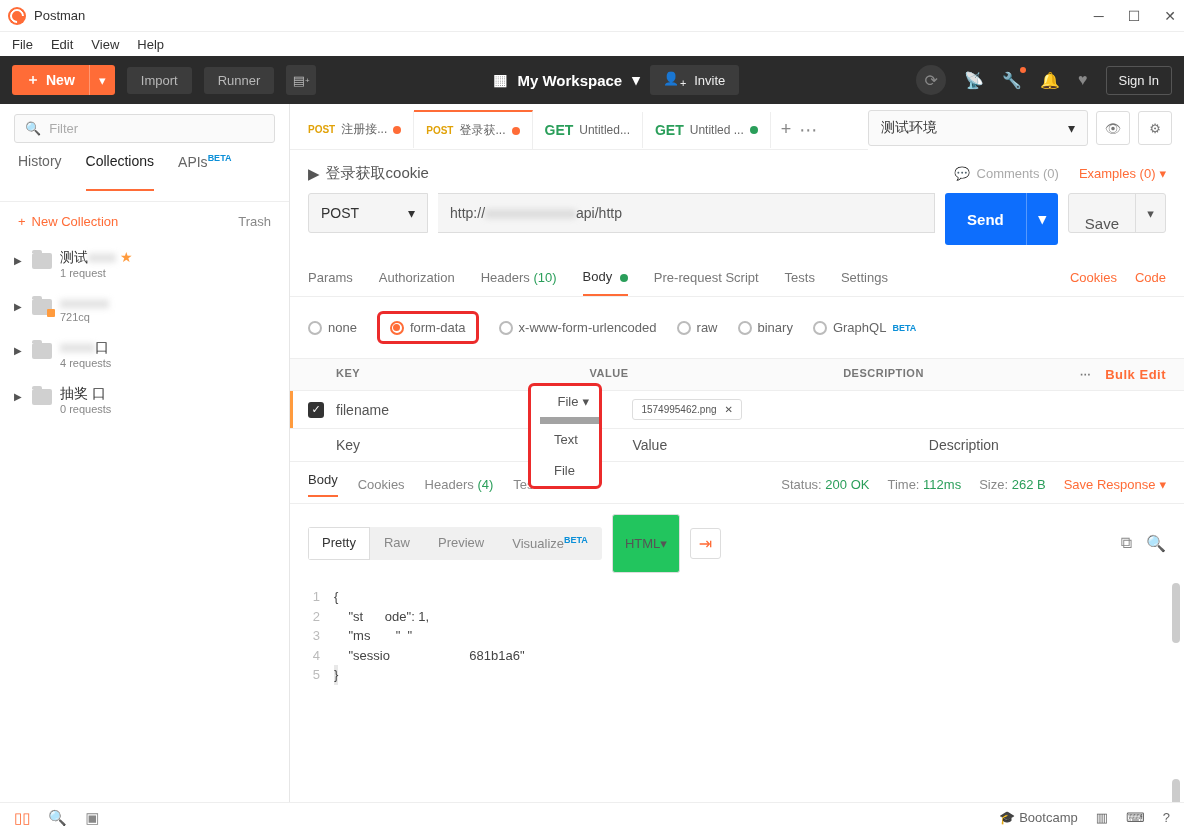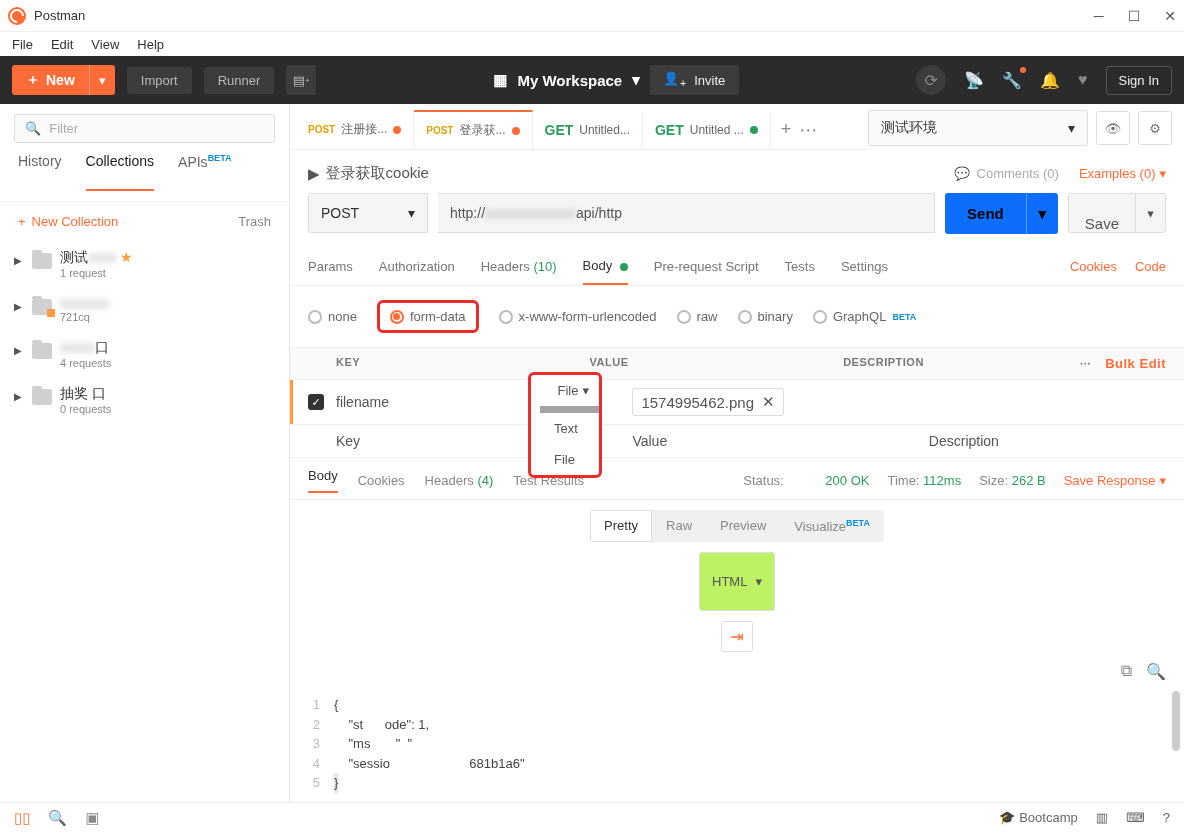--- a/index.html
+++ b/index.html
@@ -53,21 +53,21 @@
 .env-row { display: flex; align-items: center; gap: 8px; padding-right: 12px; }
 .env-select { flex: none; width: 220px; border: 1px solid #ddd; padding: 8px 12px; display: flex; align-items: center; justify-content: space-between; color: #333; font-size: 14px; border-radius:3px; background:#fafafa;}
 .env-icon { width: 34px; height: 34px; border: 1px solid #ddd; border-radius: 3px; display: flex; align-items: center; justify-content: center; color: #777; }
 .crumb-row { display: flex; align-items: center; justify-content: space-between; padding: 14px 18px 10px; }
 .crumb { display: flex; align-items: center; gap: 6px; color: #555; font-size: 15px;}
 .link-orange { color: #ff6c37; font-size: 13px; display:flex; align-items:center; gap:4px;}
 .link-gray { color: #aaa; font-size: 13px; display:flex; align-items:center; gap:6px;}
 .url-row { display: flex; gap: 10px; padding: 0 18px 14px; }
 .method-select { width: 120px; border: 1px solid #ddd; background: #f5f5f5; display: flex; align-items: center; justify-content: space-between; padding: 0 12px; height: 40px; font-size: 14px; border-radius: 3px 0 0 3px;}
 .url-input { flex: 1; border: 1px solid #ddd; border-left: none; height: 40px; padding: 0 12px; display: flex; align-items: center; font-size: 14px; color: #555; background: #f5f5f5; }
-.send-btn { background: #0d6efd; color: #000000; height: 41px; display: flex; align-items: center; border-radius: 3px; font-weight: 600; font-size: 15px;}
+.send-btn { background: #0d6efd; color: #ffffff; height: 52px; display: flex; align-items: center; border-radius: 3px; font-weight: 600; font-size: 15px;}
 .send-main { padding: 0 22px; }
 .send-drop { width: 32px; display: flex; align-items: center; justify-content: center; border-left: 1px solid rgba(255,255,255,.3); height:100%;}
 .save-btn { border: 1px solid #ddd; height: 40px; display: flex; align-items: flex-end; border-radius: 3px; color: #555; background:#f5f5f5;}
 .save-main { padding: 0 16px; font-size:15px;}
 .save-drop { width: 30px; display: flex; align-items: center; justify-content: center; border-left: 1px solid #ddd; height:100%;}
 .subtabs { display: flex; gap: 26px; padding: 0 18px; border-bottom: 1px solid #eee; font-size: 13px; color: #777; align-items:center;}
 .subtabs > div { padding: 10px 0; }
 .subtabs .active { color: #333; border-bottom: 2px solid #ff6c37; }
 .subtabs .right-links { margin-left: auto; display: flex; gap: 18px; }
 .count { color: #2a9e5a; }
@@ -85,32 +85,32 @@
 .kv-row.orange-edge::before { content:""; position:absolute; left:0; top:0; bottom:0; width:3px; background:#ff9b3e;}
 .chk { width: 16px; height: 16px; background: #333; border-radius: 3px; display: flex; align-items: center; justify-content: center; color: #fff; font-size: 11px; margin-right: 12px;}
 .chk-empty { width: 16px; height: 16px; margin-right: 12px;}
 .kv-row .col { flex: 1; color: #555; }
 .kv-row .col.desc { flex: 0.8; }
 .placeholder { color: #aaa; }
 .file-type-box { border: 3px solid #ec2b2b; border-radius: 6px; position: absolute; width: 74px; display: flex; flex-direction: column; background: #fff; font-size: 13px; color: #555; }
 .file-type-top { padding: 8px 10px; display: flex; align-items: center; gap: 4px; justify-content:flex-end;}
 .file-type-opts { border-top: 7px solid #a3a3a3; margin-left: 9px; }
 .file-type-opts div { padding: 8px 14px; }
-.file-chip { border: 1px solid #ddd; padding: 4px 8px; border-radius: 3px; display: inline-flex; align-items: center; gap: 8px; font-size: 15px; color: #555;}
+.file-chip { border: 1px solid #ddd; padding: 4px 8px; border-radius: 3px; display: inline-flex; align-items: center; gap: 8px; font-size: 10px; color: #555;}
 .resp-tabs { display: flex; gap: 20px; padding: 10px 18px 6px; font-size: 13px; color: #888; border-bottom: 1px solid #eee; align-items:center;}
 .resp-tabs .active { color: #333; border-bottom: 2px solid #ff6c37; padding-bottom: 8px; }
 .resp-meta { margin-left: auto; display: flex; gap: 18px; align-items:center;}
 .resp-meta .lbl { color: #888; }
-.resp-meta .val-green { color: #2a9e5a; margin-left: 38px; }
+.resp-meta .val-green { color: #2a9e5a; }
 .resp-meta .val { color: #2a9e5a; }
-.viewer-row { display: flex; gap: 10px; padding: 10px 18px; align-items: center; flex-direction: column; }
+.viewer-row { display: flex; gap: 10px; padding: 10px 18px; align-items: center; }
 .vtab-group { display: flex; background: #f0f0f0; border-radius: 3px; overflow: hidden;}
 .vtab { padding: 8px 14px; font-size: 13px; color: #888; }
 .vtab.active { background: #fff; color: #333; box-shadow: inset 0 0 0 1px #ddd;}
-.fmt-select { border: 1px solid #ddd; padding: 21px 12px; display: flex; align-items: center; gap: 8px; border-radius: 3px; font-size:13px; color:#555; background:#bef264;}
+.fmt-select { border: 1px solid #ddd; padding: 21px 12px; display: flex; align-items: center; border-radius: 3px; font-size:13px; color:#555; background:#22c55e;}
 .wrap-btn { border: 1px solid #ddd; padding: 5px 8px; border-radius: 3px; color: #ff6c37; font-size:16px;}
 .viewer-icons { margin-left: auto; display: flex; gap: 14px; color: #888; font-size:16px;}
 .code-area { padding: 4px 0 4px 14px; font-family: Consolas, monospace; font-size: 13px; line-height: 1.5; position:relative;}
 .code-line { display: flex; }
 .ln { width: 30px; text-align: right; color: #bbb; padding-right: 14px; user-select:none;}
 .code-text { color: #444; white-space: pre;}
 .scroll-thumb { position:absolute; right:4px; width:8px; height:60px; background:#ccc; border-radius:4px;}
 .footer { height: 30px; border-top: 1px solid #eee; display: flex; align-items: center; padding: 0 14px; gap: 18px; color: #888; font-size: 15px;}
 .footer .right { margin-left: auto; display: flex; gap: 18px; align-items:center; font-size:13px; color:#666;}
 .plus-icon::before { content:"＋"; font-weight:bold;}

